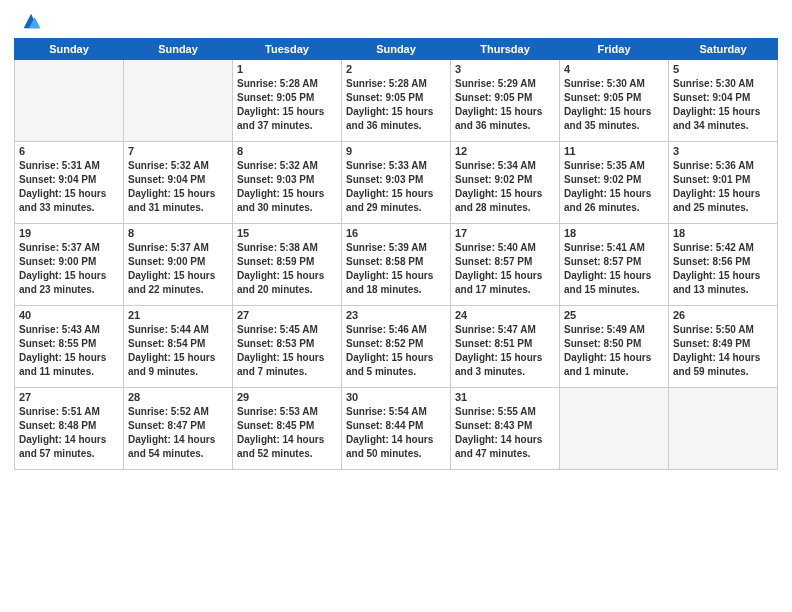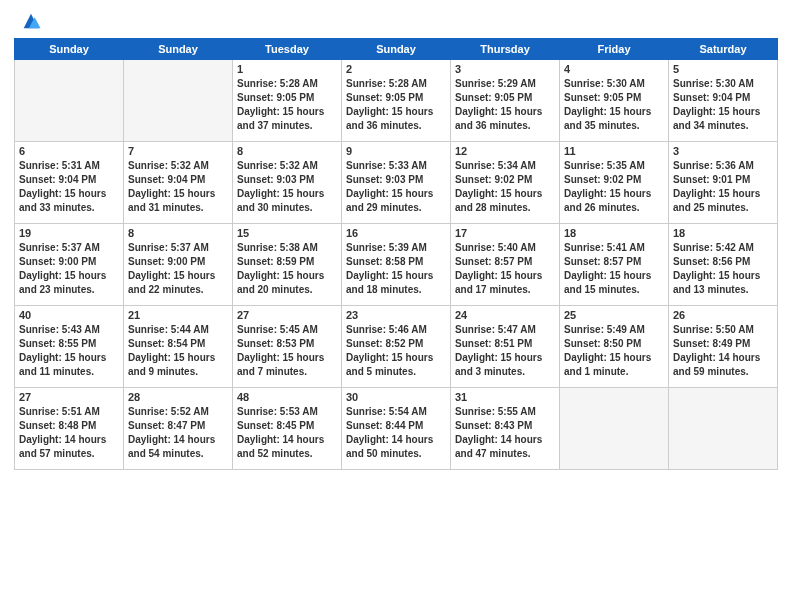--- a/index.html
+++ b/index.html
@@ -252,21 +252,21 @@
         <tr>
           <td>
             <span class="day-num">27</span>
             <div class="cell-text">Sunrise: 5:51 AM<br>Sunset: 8:48 PM<br>Daylight: 14 hours and 57 minutes.</div>
           </td>
           <td>
             <span class="day-num">28</span>
             <div class="cell-text">Sunrise: 5:52 AM<br>Sunset: 8:47 PM<br>Daylight: 14 hours and 54 minutes.</div>
           </td>
           <td>
-            <span class="day-num">48</span>
+            <span class="day-num">29</span>
             <div class="cell-text">Sunrise: 5:53 AM<br>Sunset: 8:45 PM<br>Daylight: 14 hours and 52 minutes.</div>
           </td>
           <td>
             <span class="day-num">30</span>
             <div class="cell-text">Sunrise: 5:54 AM<br>Sunset: 8:44 PM<br>Daylight: 14 hours and 50 minutes.</div>
           </td>
           <td>
             <span class="day-num">31</span>
             <div class="cell-text">Sunrise: 5:55 AM<br>Sunset: 8:43 PM<br>Daylight: 14 hours and 47 minutes.</div>
           </td>

